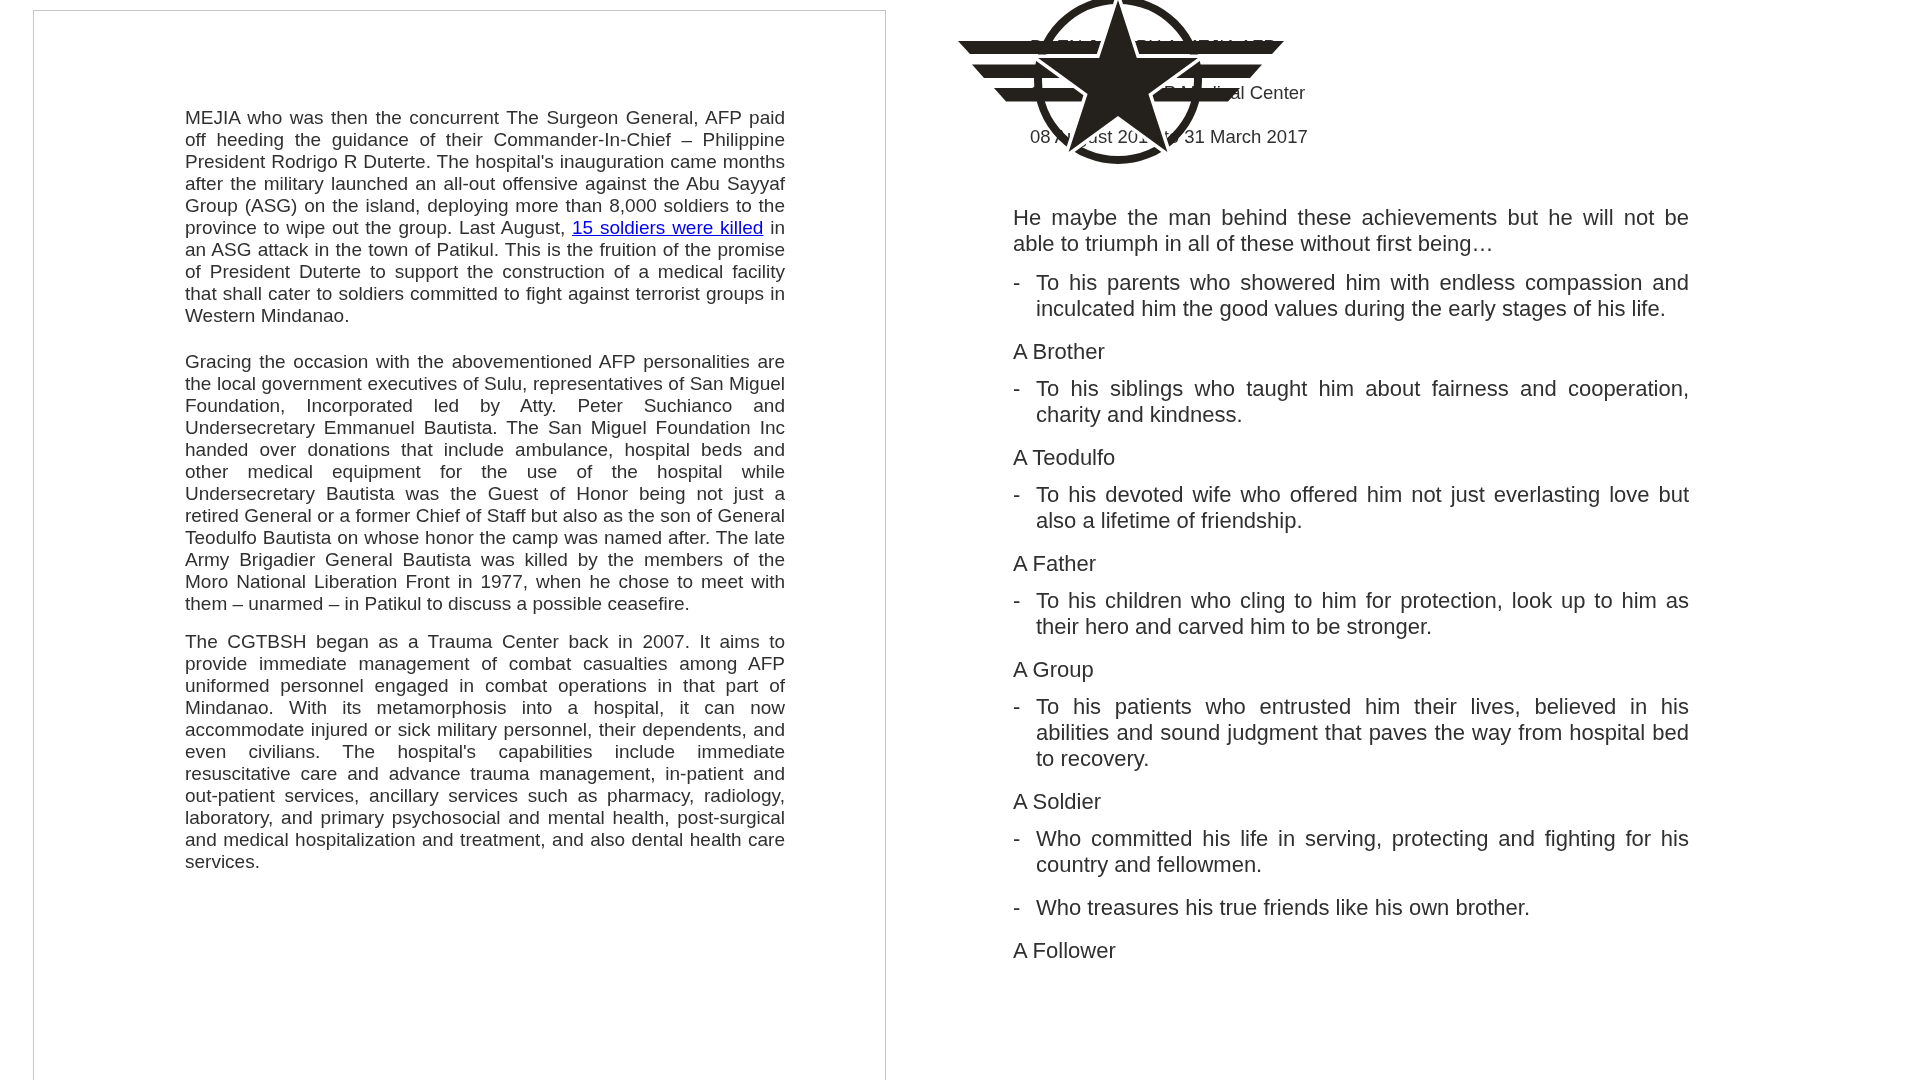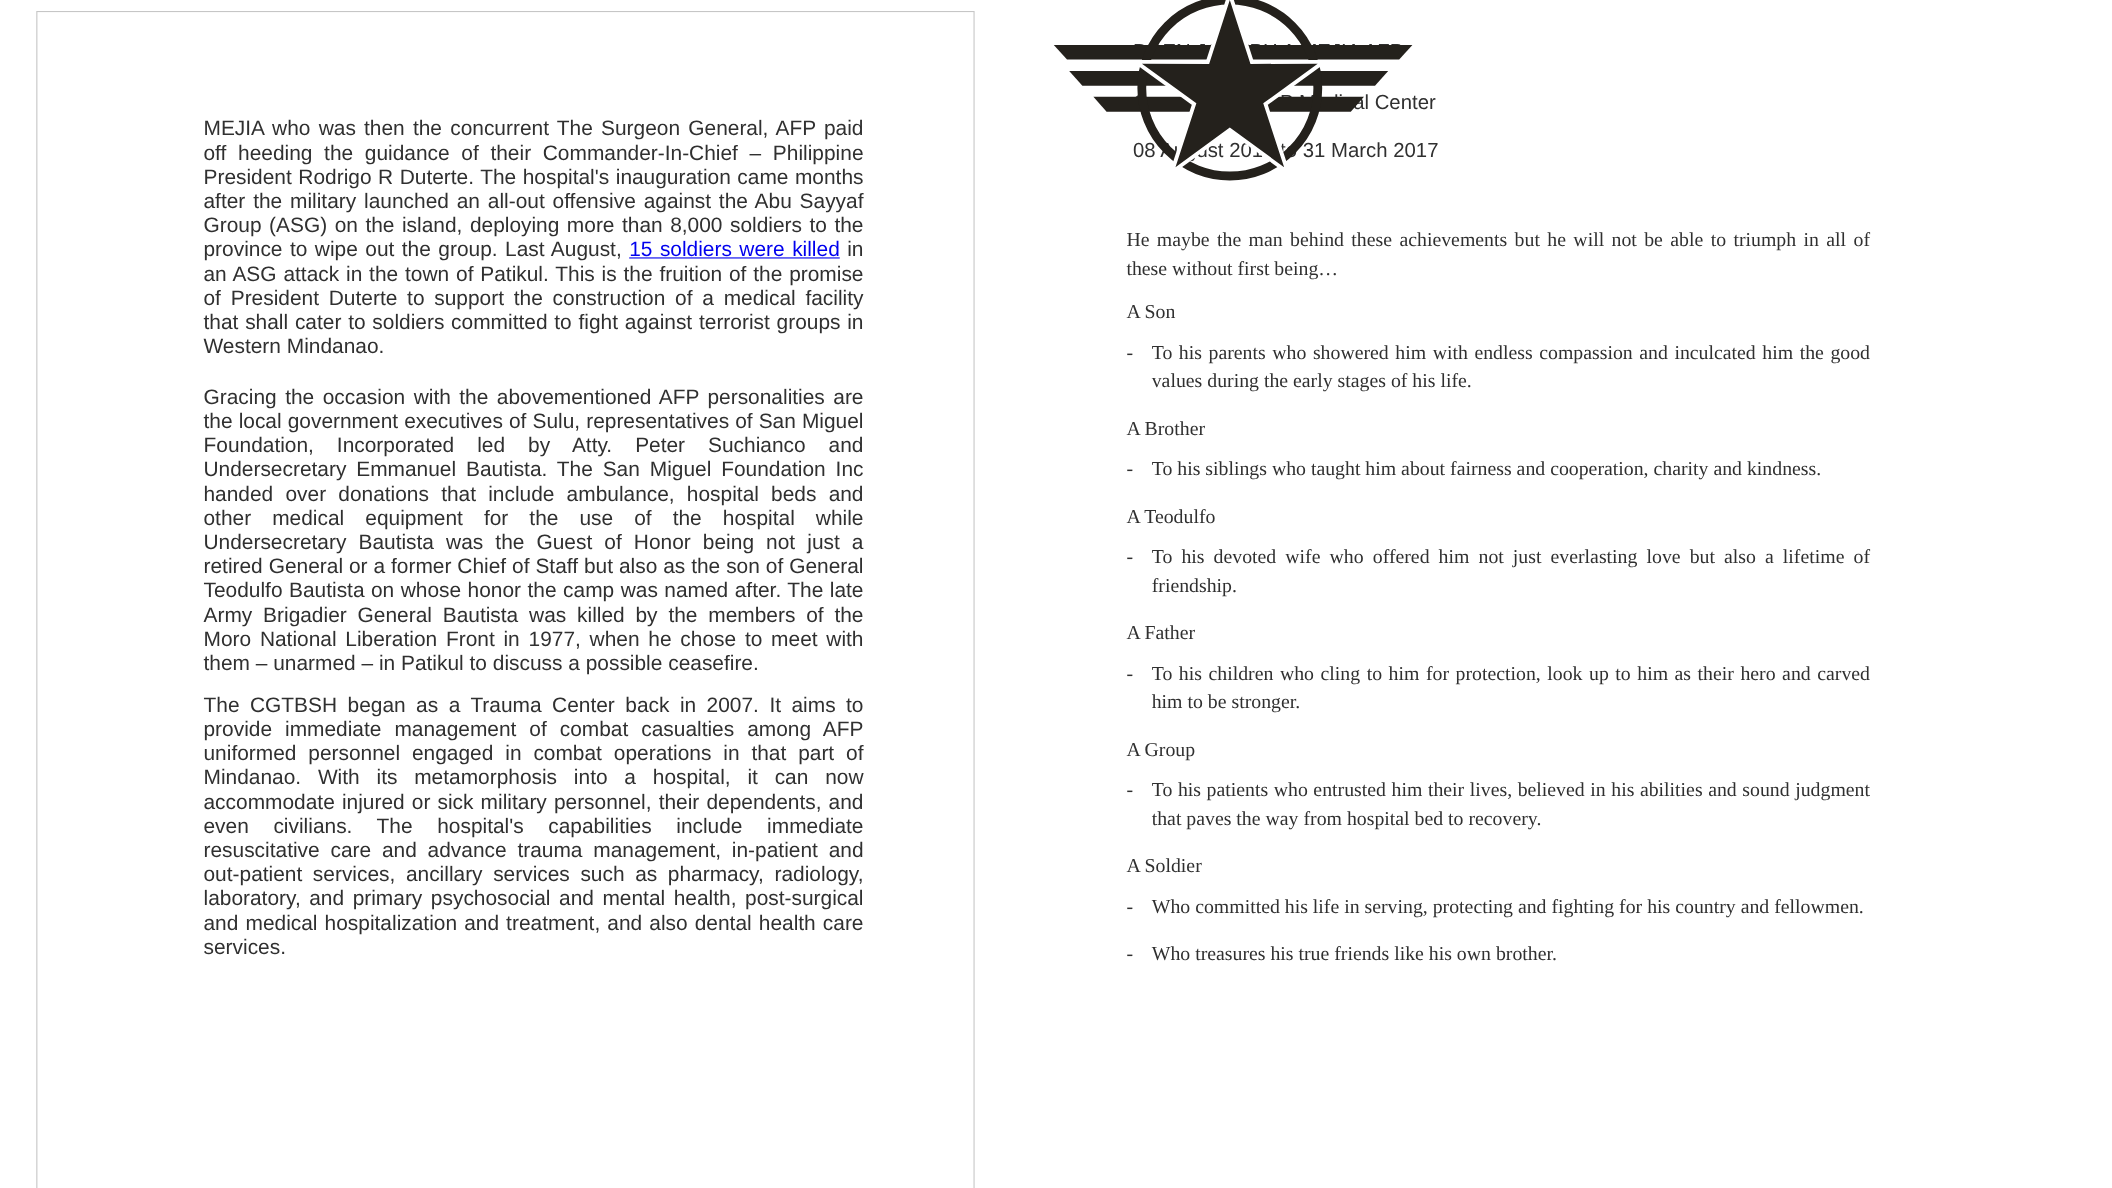--- a/index.html
+++ b/index.html
@@ -32,22 +32,22 @@
   .right-page { position:absolute; left:920px; top:0; width:1000px; height:1080px; }
   .hdr-line {
     position:absolute; left:110px; width:640px;
     font-size:18.5px; line-height:22px; white-space:nowrap;
   }
   .hdr-1 { top:36px; }
   .hdr-2 { top:82px; }
   .hdr-3 { top:126px; }
   .logo-wrap { position:absolute; left:28px; top:-6px; width:340px; height:175px; }
   .body-block {
-    position:absolute; left:104px; top:205px; width:676px;
-    font-size:18px; line-height:26px;font-family:Liberation Serif, serif;
+    position:absolute; left:93px; top:205px; width:676px;
+    font-size:22px; line-height:26px;
   }
   .body-block .intro { margin:0 0 13px 0; text-align:justify; }
   .sec-heading { margin:0 0 11px 0; }
   .bullet { display:flex; margin:0 0 17px 0; }
   .bullet .dash { width:23px; flex:none; }
   .bullet .btext { flex:1; text-align:justify; }
 </style>
 </head>
 <body>
 
@@ -80,21 +80,20 @@
 
       <circle cx="170" cy="86" r="80" fill="none" stroke="#24211c" stroke-width="8"></circle>
 
       <path d="M170,6 L188.8,64.1 L249.9,64 L200.4,99.9 L219.4,158 L170,122 L120.6,158 L139.6,99.9 L90.1,64 L151.2,64.1 Z" fill="#24211c" stroke="#ffffff" stroke-width="7" stroke-linejoin="miter" style="paint-order:stroke"></path>
     </svg>
   </div>
 
   <div class="body-block">
     <p class="intro">He maybe the man behind these achievements but he will not be able to triumph in all of these without first being…</p>
 
-    <p class="sec-heading">A Son</p>
     <div class="bullet">
       <span class="dash">-</span>
       <div class="btext">To his parents who showered him with endless compassion and inculcated him the good values during the early stages of his life.</div>
     </div>
 
     <p class="sec-heading">A Brother</p>
     <div class="bullet">
       <span class="dash">-</span>
       <div class="btext">To his siblings who taught him about fairness and cooperation, charity and kindness.</div>
     </div>
@@ -121,14 +120,15 @@
     <div class="bullet">
       <span class="dash">-</span>
       <div class="btext">Who committed his life in serving, protecting and fighting for his country and fellowmen.</div>
     </div>
 
     <div class="bullet">
       <span class="dash">-</span>
       <div class="btext">Who treasures his true friends like his own brother.</div>
     </div>
 
+    <p class="sec-heading">A Follower</p>
   </div>
 </div>
 
 </body></html>

